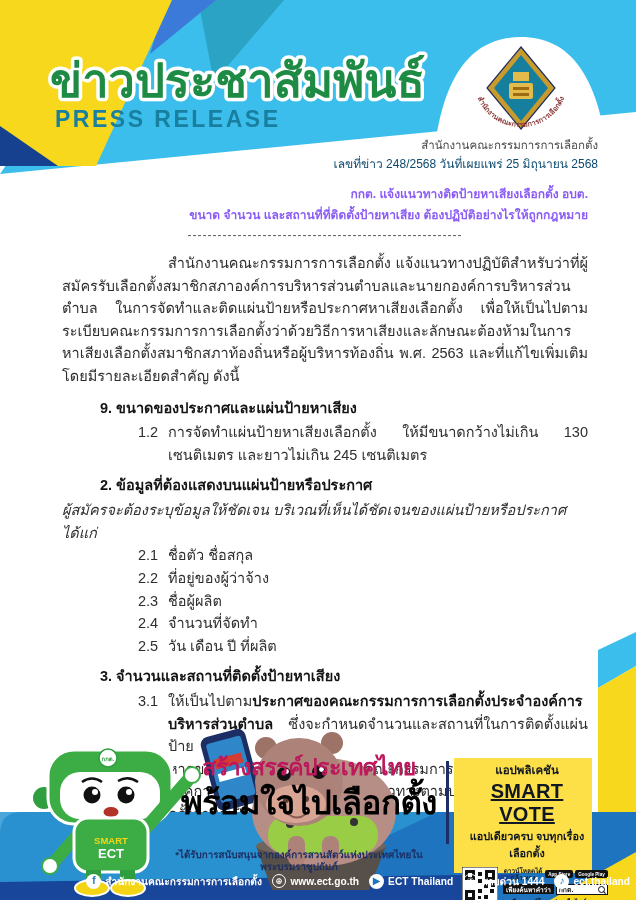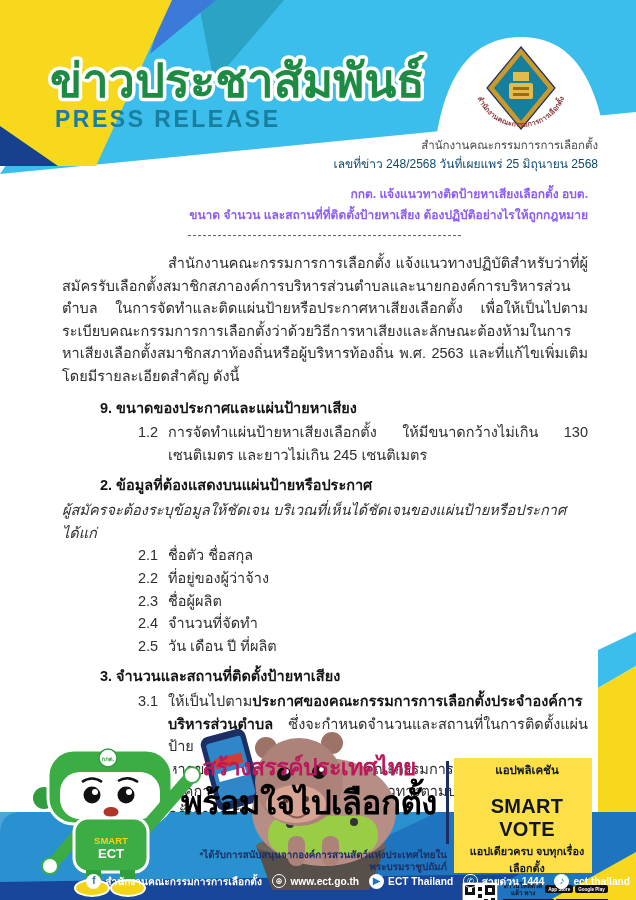--- a/index.html
+++ b/index.html
@@ -36,30 +36,30 @@
   .s2intro{margin:0;font-style:italic;}
   .b{font-weight:700;color:#141414;}
 
   
   .ftr{position:absolute;left:0;top:630px;width:636px;height:270px;}
   .ftr-svg{position:absolute;left:0;top:0;}
   .slogan{position:absolute;left:178px;top:126px;width:262px;text-align:center;line-height:1;}
   .slogan .red{color:#be185d;font-weight:700;font-size:23px;letter-spacing:-0.5px;}
   .slogan .grn{color:#000000;font-weight:700;font-size:33px;margin-top:7px;letter-spacing:-0.5px;}
   .support{
-    position:absolute;left:169px;top:219px;width:278px;text-align:right;
+    position:absolute;left:160px;top:219px;width:278px;text-align:center;
     color:#1c2e63;font-weight:700;font-size:9.8px;line-height:1.25;
   }
   .vdiv{position:absolute;left:446px;top:131px;width:3px;height:83px;background:#1c2e63;}
   .appbox{
     position:absolute;left:454px;top:128px;width:138px;height:115px;
     background:#fde047;color:#101623;padding:3px 0 0 8px;box-sizing:border-box;text-align:center;
   }
   .appbox .al{font-size:11.5px;font-weight:700;}
-  .appbox .an{font-size:20px;font-weight:800;letter-spacing:0.3px;margin-top:16px;}
+  .appbox .an{font-size:20px;font-weight:800;letter-spacing:0.3px;margin-top:1px;text-decoration:underline;}
   .appbox .at{font-size:10.8px;font-weight:700;margin-top:2px;}
   .approw{display:flex;gap:5px;margin-top:5px;align-items:flex-start;}
   .qr{flex:0 0 36px;}
   .appcol{flex:1;font-size:6.4px;font-weight:700;line-height:1.1;}
   .dlline{display:flex;align-items:center;gap:2px;}
   .badge{
     background:#111;color:#fff;border-radius:2px;font-size:4.6px;
     padding:1.5px 3px;white-space:nowrap;font-weight:700;
   }
   .searchline{display:flex;align-items:center;gap:2px;margin-top:3px;}

